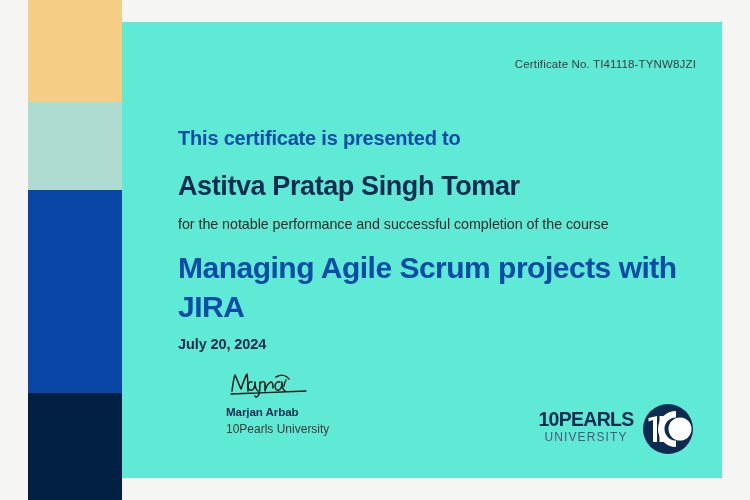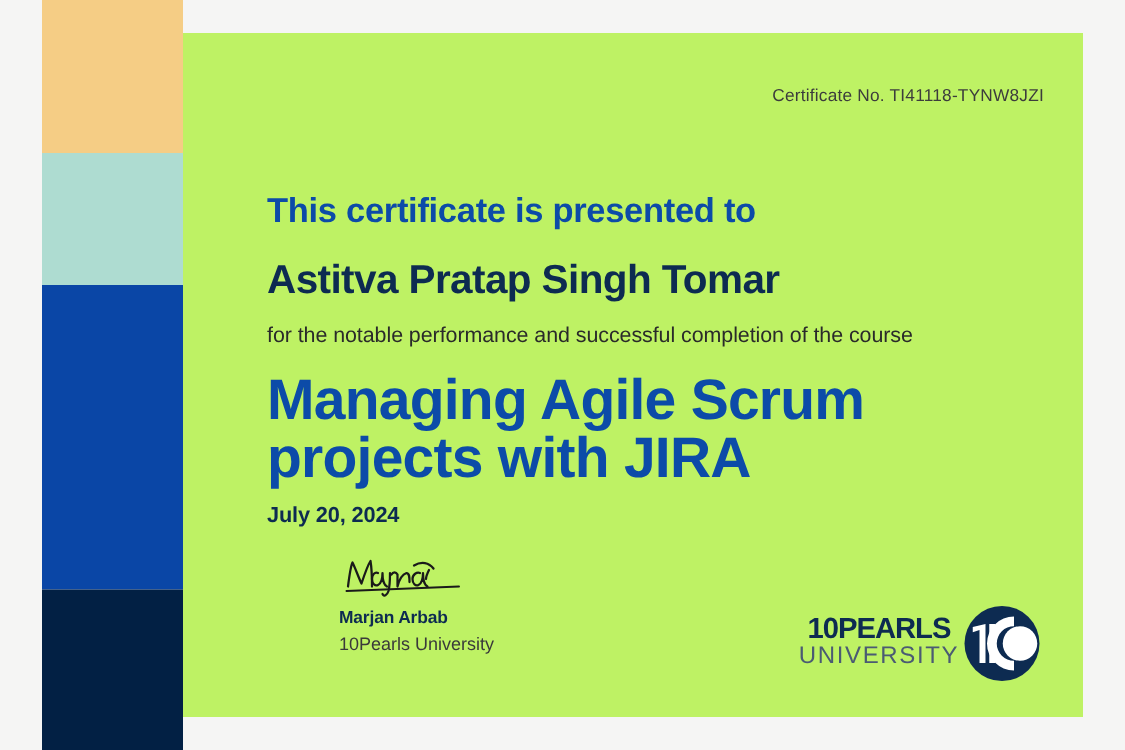--- a/index.html
+++ b/index.html
@@ -42,38 +42,38 @@
   #bar-blue  { top: 190px; height: 203px; background: #0a46a6; }
   #bar-navy  { top: 393px; height: 107px; background: #022044; }
 
   
   #content-panel {
     position: absolute;
     left: 122px;
     top: 22px;
     width: 600px;
     height: 456px;
-    background: #bef264;
+    background: #5eead4;
   }
 
   #certificate-number {
     position: absolute;
     right: 26px;
     top: 36px;
     font-size: 11.5px;
     color: #3c3c3c;
     letter-spacing: 0.15px;
     white-space: nowrap;
   }
 
   #presented-to {
     position: absolute;
     left: 56px;
     top: 105px;
-    font-size: 23px;
+    font-size: 20px;
     font-weight: bold;
     color: #0c4ba8;
     letter-spacing: -0.2px;
   }
 
   #recipient-name {
     position: absolute;
     left: 56px;
     top: 149px;
     font-size: 27px;
@@ -89,21 +89,21 @@
     font-size: 14.3px;
     color: #2a2a2a;
     letter-spacing: -0.05px;
   }
 
   #course-title {
     position: absolute;
     left: 56px;
     top: 226px;
     width: 500px;
-    font-size: 38px;
+    font-size: 30px;
     font-weight: bold;
     color: #0c4ba8;
     line-height: 39px;
     letter-spacing: -0.5px;
   }
 
   #issue-date {
     position: absolute;
     left: 56px;
     top: 314px;
@@ -170,21 +170,21 @@
     text-align: center;
   }
   #logo-name {
     font-size: 19.5px;
     font-weight: bold;
     color: #0d2b51;
     letter-spacing: -0.7px;
     line-height: 21px;
   }
   #logo-sub {
-    font-size: 16px;
+    font-size: 12px;
     color: #4a5b73;
     letter-spacing: 1.1px;
     line-height: 15px;
   }
   #logo-mark {
     position: absolute;
     left: 108px;
     top: 0;
   }
 </style>

